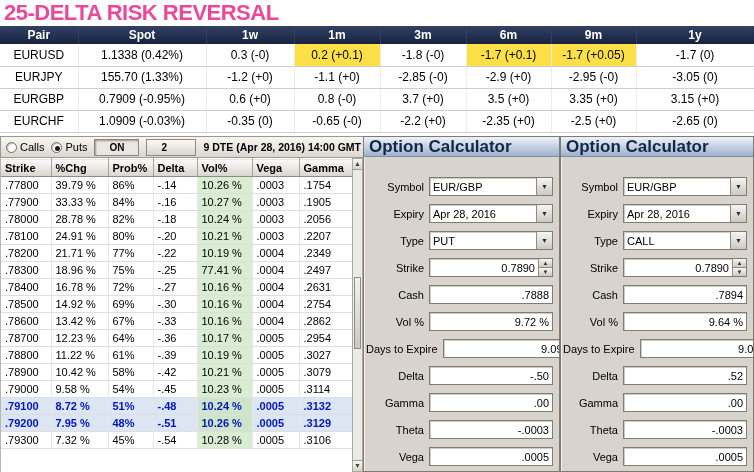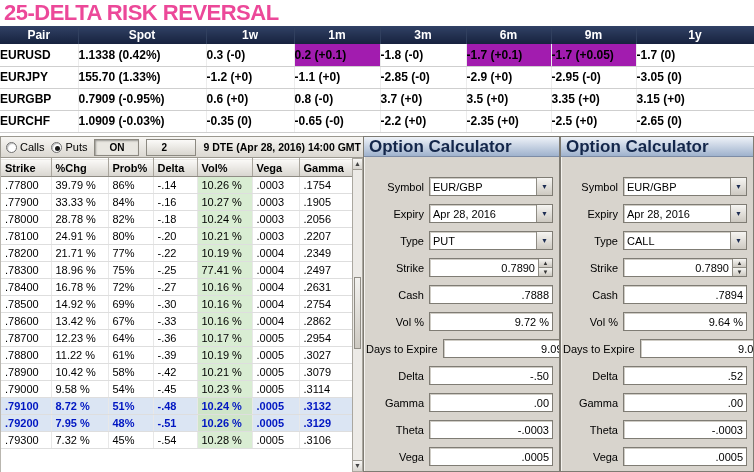--- a/index.html
+++ b/index.html
@@ -6,23 +6,23 @@
   body{background:#777;}
   #screen{position:relative;width:754px;height:472px;overflow:hidden;background:#fff;
           font-family:"Liberation Sans",sans-serif;font-size:11px;color:#000;}
   .title{height:26px;line-height:26px;padding-left:4px;font-size:22px;font-weight:bold;
          color:#ec4899;letter-spacing:-0.5px;}
   table{border-collapse:collapse;}
   
   .rr{width:754px;table-layout:fixed;}
   .rr th{background:linear-gradient(#314165,#16223e);color:#fff;font-size:12px;height:18px;
          font-weight:bold;border-right:1px solid #31405f;}
-  .rr td{height:22px;text-align:left;font-size:12px;font-weight:bold;background:#fff;
+  .rr td{height:22px;text-align:center;font-size:12px;font-weight:normal;background:#fff;
          border-bottom:1px solid #cfcfcf;border-right:1px solid #ececec;white-space:nowrap;margin-top:16px;}
-  .rr td.hl{background:#a21caf;}
+  .rr td.hl{background:#fde047;}
   
   .toolbar{position:absolute;top:136px;left:0;width:363px;height:22px;
            background:linear-gradient(#f7f6f3,#dbd8d1);border:1px solid #9b988f;border-right:none;
            display:flex;align-items:center;gap:7px;padding:0 5px;}
   .radio{display:inline-flex;align-items:center;gap:3px;cursor:default;}
   .rdot{width:11px;height:11px;border-radius:50%;background:#fff;border:1px solid #6f6f6f;
         box-shadow:inset 1px 1px 1px #bbb;position:relative;display:inline-block;}
   .radio.sel .rdot::after{content:"";position:absolute;left:3px;top:3px;width:5px;height:5px;
         border-radius:50%;background:#1a1a1a;}
   .tbtn{height:17px;line-height:15px;padding:0 14px;font-size:10px;font-weight:bold;

